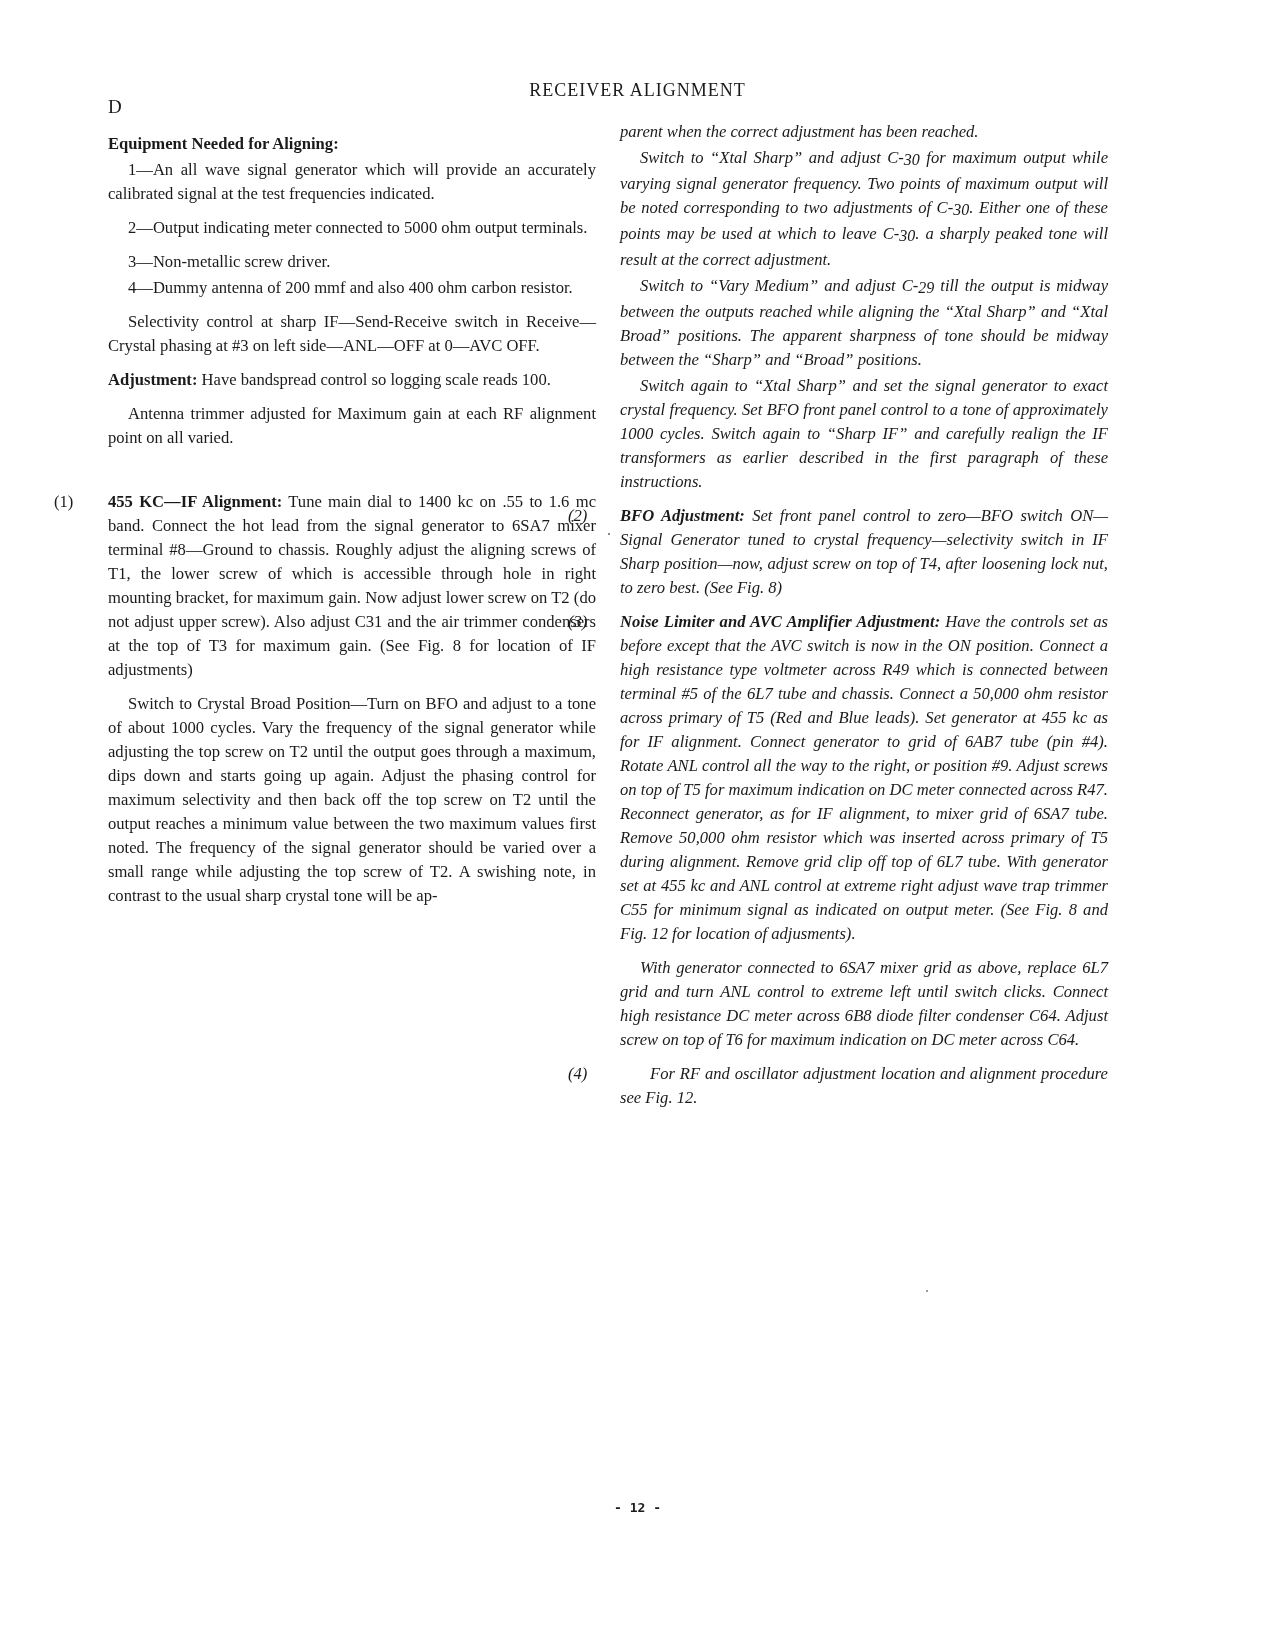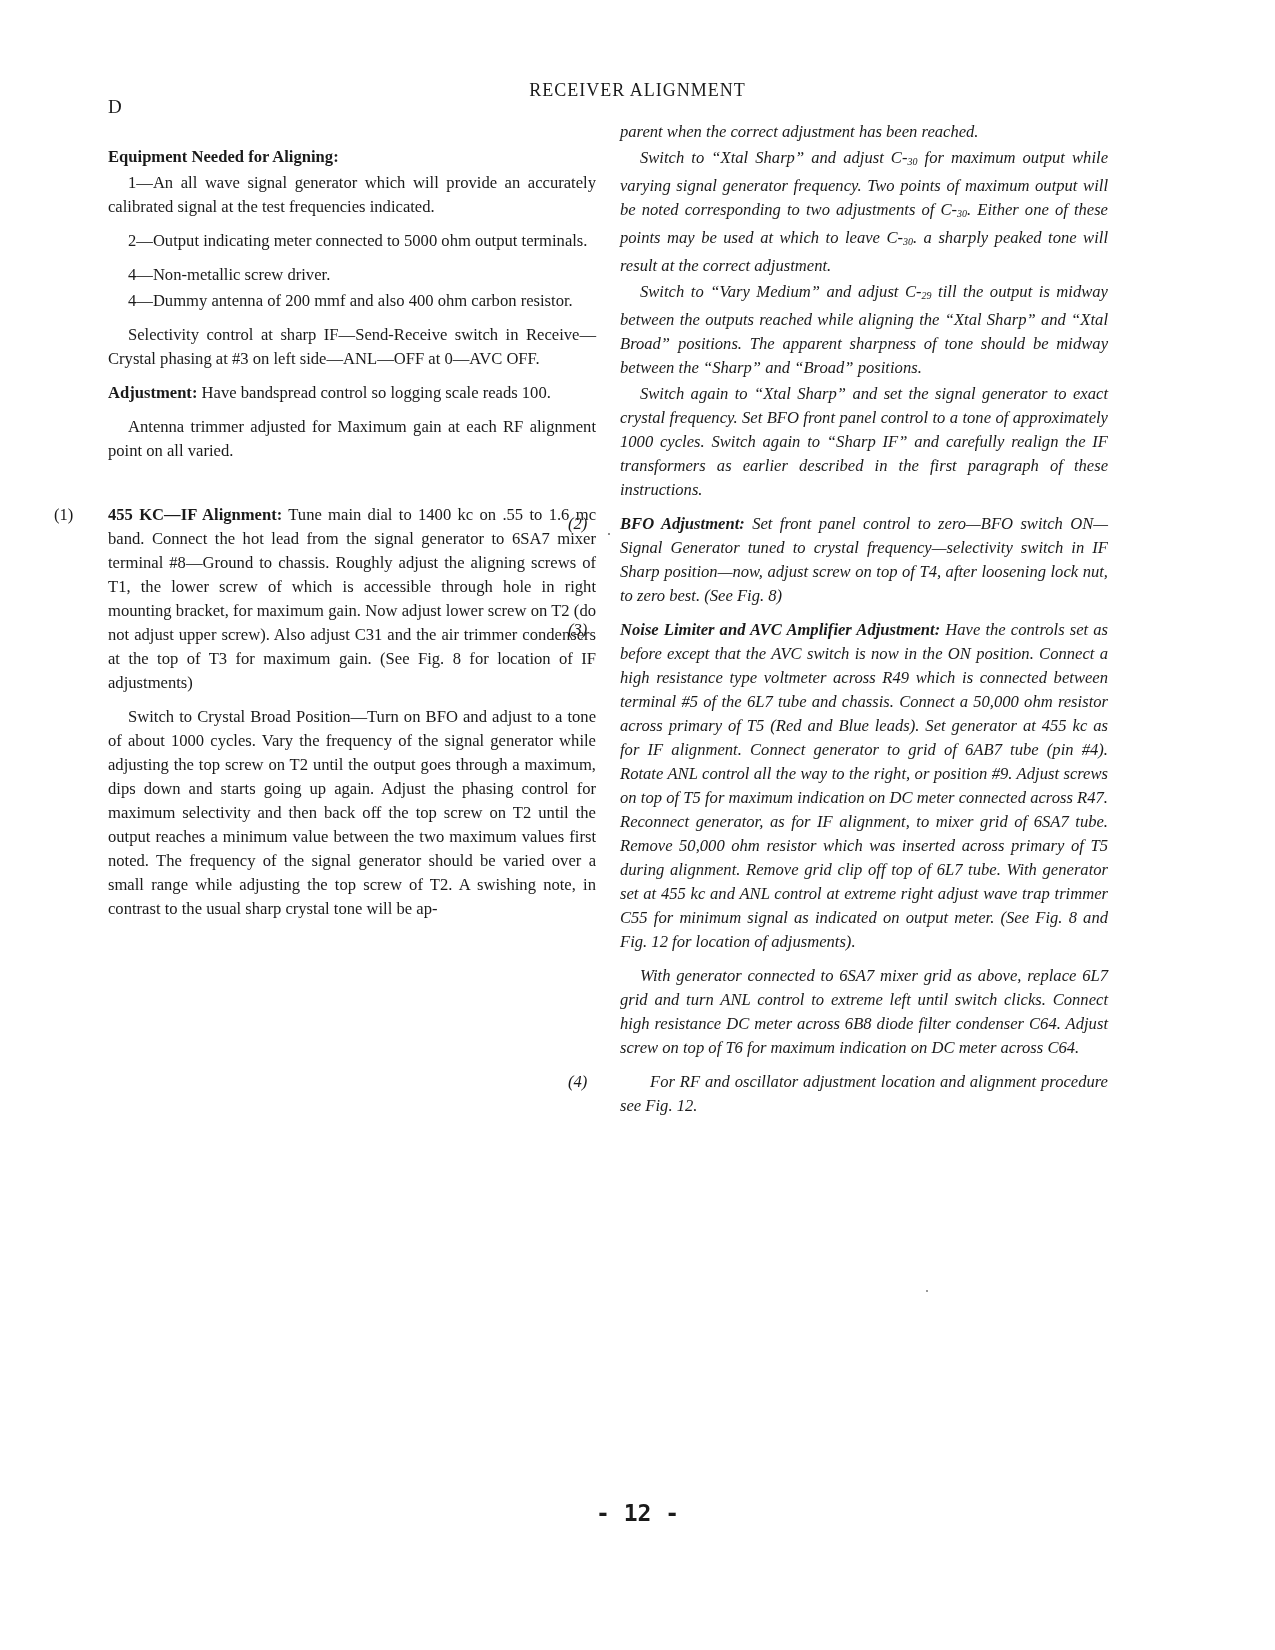--- a/index.html
+++ b/index.html
@@ -14,56 +14,56 @@
   }
   .header-title {
     position: absolute; left: 0; right: 0; top: 80px; text-align: center;
     font-size: 18px; letter-spacing: 1px; font-family: "Liberation Serif", serif;
   }
   .col {
     position: absolute; top: 128px;
     font-family: "Liberation Serif", serif;
     font-size: 16.6px; line-height: 24px; text-align: justify;
   }
-  .col-left { left: 108px; width: 488px; top: 132px; margin-top: 13px; }
+  .col-left { left: 108px; width: 488px; top: 132px; }
   .col-right { left: 620px; width: 488px; top: 120px; font-style: italic; }
   .col p { margin: 0 0 10px 0; text-indent: 20px; }
   .col p.noindent { text-indent: 0; }
   .col p.tight { margin-bottom: 2px; }
   .heading-bold { font-weight: bold; }
   .numbered {
     position: relative; margin: 0 0 8px 0; text-indent: 0 !important;
   }
   .num-label {
     position: absolute; left: -54px; top: 0; width: 48px;
     white-space: nowrap;
   }
   .col-right .num-label { left: -52px; }
   .spacer-big { height: 30px; }
-  sub { font-size: 10px; vertical-align: -2px; }
+  sub { font-size: 16px; vertical-align: -2px; }
   .page-number {
     position: absolute; left: 0; right: 0; top: 1500px; text-align: center;
-    font-family: "DejaVu Sans Mono", monospace; font-size: 23px; font-weight: bold;
+    font-family: "DejaVu Sans Mono", monospace; font-size: 13px; font-weight: bold;
   }
   .stray-dot { position: absolute; left: 926px; top: 1290px; width: 2px; height: 2px; background: #999; }
   .stray-dot2 { position: absolute; left: 608px; top: 533px; width: 2px; height: 2px; background: #888; }
 </style>
 </head>
 <body>
 
 <div class="header-letter">D</div>
 <div class="header-title">RECEIVER ALIGNMENT</div>
 
 <div class="col col-left">
   <p class="noindent tight">
     <span class="heading-bold">Equipment Needed for Aligning:</span>
   </p>
   <p>1—An all wave signal generator which will provide an accurately calibrated signal at the test frequencies indicated.</p>
   <p>2—Output indicating meter connected to 5000 ohm output terminals.</p>
-  <p class="tight">4—Non-metallic screw driver.</p>
+  <p class="tight">3—Non-metallic screw driver.</p>
   <p>4—Dummy antenna of 200 mmf and also 400 ohm carbon resistor.</p>
   <p>Selectivity control at sharp IF—Send-Receive switch in Receive—Crystal phasing at #3 on left side—ANL—OFF at 0—AVC OFF.</p>
   <p class="noindent">
     <span class="heading-bold">Adjustment:</span><span> Have bandspread control so logging scale reads 100.</span>
   </p>
   <p>Antenna trimmer adjusted for Maximum gain at each RF alignment point on all varied.</p>
   <div class="spacer-big"></div>
   <p class="numbered">
     <span class="num-label">(1)</span><span class="heading-bold">455 KC—IF Alignment:</span><span> Tune main dial to 1400 kc on .55 to 1.6 mc band. Connect the hot lead from the signal generator to 6SA7 mixer terminal #8—Ground to chassis. Roughly adjust the aligning screws of T1, the lower screw of which is accessible through hole in right mounting bracket, for maximum gain. Now adjust lower screw on T2 (do not adjust upper screw). Also adjust C31 and the air trimmer condensers at the top of T3 for maximum gain. (See Fig. 8 for location of IF adjustments)</span>
   </p>

